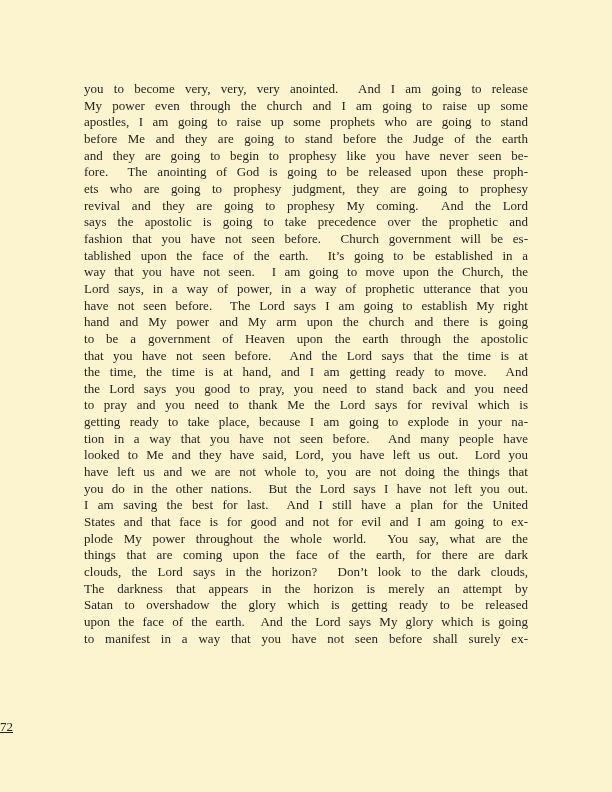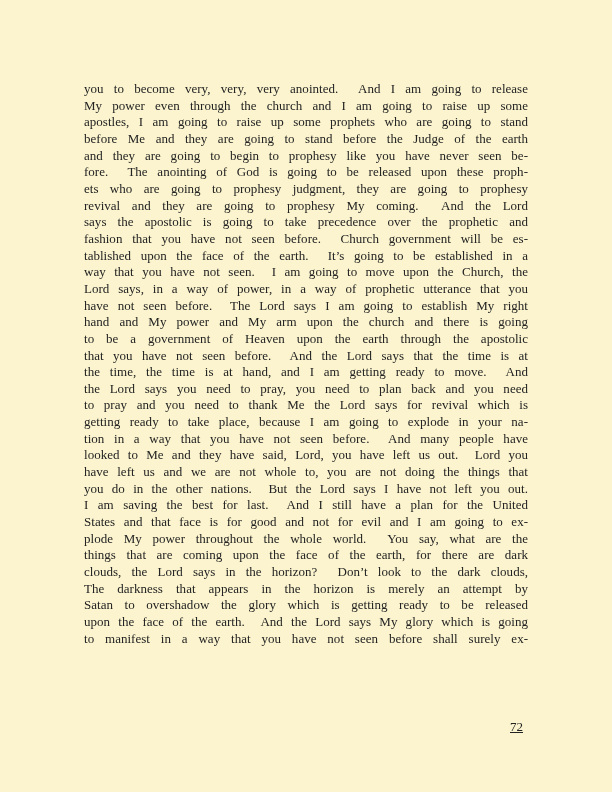--- a/index.html
+++ b/index.html
@@ -26,21 +26,21 @@
     text-align: justify;
     text-align-last: justify;
     white-space: normal;
     letter-spacing: 0.02px;
   }
   .page-number {
     position: absolute;
     top: 719px;
     left: 0;
     width: 523px;
-    text-align: right;
+    text-align: left;
     font-size: 13px;
     line-height: 16.65px;
     text-decoration: underline;
   }
 </style>
 </head>
 <body style="background: rgb(251, 244, 206); color: rgb(35, 35, 35);">
 
 <div class="page">
   <div class="text-block">
@@ -55,21 +55,21 @@
     <div class="line">says the apostolic is going to take precedence over the prophetic and</div>
     <div class="line">fashion that you have not seen before.&nbsp; Church government will be es-</div>
     <div class="line">tablished upon the face of the earth.&nbsp; It’s going to be established in a</div>
     <div class="line">way that you have not seen.&nbsp; I am going to move upon the Church, the</div>
     <div class="line">Lord says, in a way of power, in a way of prophetic utterance that you</div>
     <div class="line">have not seen before.&nbsp; The Lord says I am going to establish My right</div>
     <div class="line">hand and My power and My arm upon the church and there is going</div>
     <div class="line">to be a government of Heaven upon the earth through the apostolic</div>
     <div class="line">that you have not seen before.&nbsp; And the Lord says that the time is at</div>
     <div class="line">the time, the time is at hand, and I am getting ready to move.&nbsp; And</div>
-    <div class="line">the Lord says you need to pray, you need to plan back and you need</div>
+    <div class="line">the Lord says you good to pray, you need to stand back and you need</div>
     <div class="line">to pray and you need to thank Me the Lord says for revival which is</div>
     <div class="line">getting ready to take place, because I am going to explode in your na-</div>
     <div class="line">tion in a way that you have not seen before.&nbsp; And many people have</div>
     <div class="line">looked to Me and they have said, Lord, you have left us out.&nbsp; Lord you</div>
     <div class="line">have left us and we are not whole to, you are not doing the things that</div>
     <div class="line">you do in the other nations.&nbsp; But the Lord says I have not left you out.</div>
     <div class="line">I am saving the best for last.&nbsp; And I still have a plan for the United</div>
     <div class="line">States and that face is for good and not for evil and I am going to ex-</div>
     <div class="line">plode My power throughout the whole world.&nbsp; You say, what are the</div>
     <div class="line">things that are coming upon the face of the earth, for there are dark</div>

